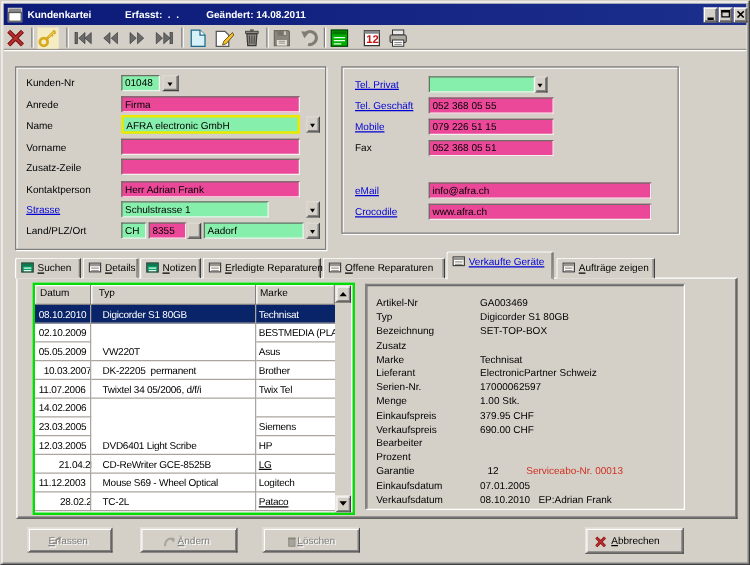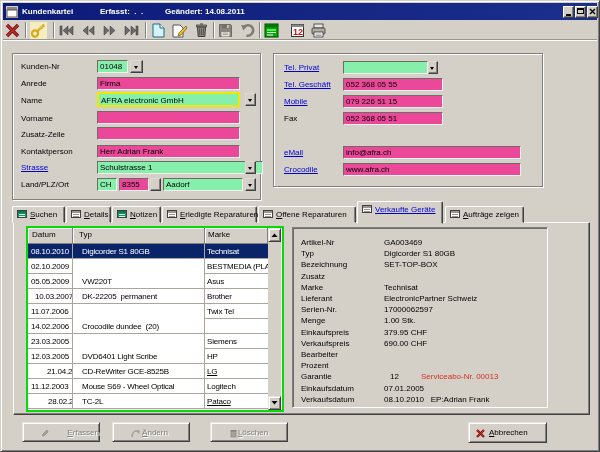--- a/index.html
+++ b/index.html
@@ -192,21 +192,21 @@
 <div class="dbtn" style="left:245px;top:93px;width:11px">
     <i style="left:2px"></i>
   </div>
 <span class="lbl" style="left:21px;top:114px">Vorname</span>
 <div class="sunk" style="left:97px;top:111px;width:143px"></div>
 <span class="lbl" style="left:21px;top:130px">Zusatz-Zeile</span>
 <div class="sunk" style="left:97px;top:127px;width:143px"></div>
 <span class="lbl" style="left:21px;top:147px">Kontaktperson</span>
 <div class="sunk" style="left:97px;top:145px;width:143px">Herr Adrian Frank</div>
 <span class="lbl link" style="left:21px;top:163px">Strasse</span>
-<div class="sunk white" style="left:97px;top:161px;width:166px">Schulstrasse 1</div>
+<div class="sunk white" style="left:97px;top:161px;width:118px">Schulstrasse 1</div>
 <div class="dbtn" style="left:245px;top:161px;width:11px">
     <i style="left:2px"></i>
   </div>
 <span class="lbl" style="left:21px;top:180px">Land/PLZ/Ort</span>
 <div class="sunk white" style="left:97px;top:178px;width:20px">CH</div>
 <div class="sunk" style="left:119px;top:178px;width:30px">8355</div>
 <div class="dbtn" style="left:150px;top:178px;width:11px"></div>
 <div class="sunk white" style="left:163px;top:178px;width:80px">Aadorf</div>
 <div class="dbtn" style="left:245px;top:178px;width:11px">
     <i style="left:2px"></i>
@@ -249,23 +249,23 @@
     <div class="cell" style="left:177px;top:16px;width:63px;height:15px;border-bottom:1px solid #aaa69e;padding-left:2px;color:#fff">Technisat</div>
     <div class="cell" style="left:0px;top:31px;width:45px;height:15px;border-bottom:1px solid #aaa69e;padding-left:3px;">02.10.2009</div>
     <div class="cell" style="left:177px;top:31px;width:63px;height:15px;border-bottom:1px solid #aaa69e;padding-left:2px;">BESTMEDIA (PLAT</div>
     <div class="cell" style="left:0px;top:46px;width:45px;height:15px;border-bottom:1px solid #aaa69e;padding-left:3px;">05.05.2009</div>
     <div class="cell" style="left:45px;top:46px;width:132px;height:15px;border-bottom:1px solid #aaa69e;padding-left:9px;">VW220T</div>
     <div class="cell" style="left:177px;top:46px;width:63px;height:15px;border-bottom:1px solid #aaa69e;padding-left:2px;">Asus</div>
     <div class="cell" style="left:0px;top:61px;width:45px;height:15px;border-bottom:1px solid #aaa69e;padding-left:7px;">10.03.2007</div>
     <div class="cell" style="left:45px;top:61px;width:132px;height:15px;border-bottom:1px solid #aaa69e;padding-left:9px;">DK-22205&nbsp; permanent</div>
     <div class="cell" style="left:177px;top:61px;width:63px;height:15px;border-bottom:1px solid #aaa69e;padding-left:2px;">Brother</div>
     <div class="cell" style="left:0px;top:76px;width:45px;height:15px;border-bottom:1px solid #aaa69e;padding-left:3px;">11.07.2006</div>
+    <div class="cell" style="left:45px;top:76px;width:132px;height:15px;border-bottom:1px solid #aaa69e;padding-left:9px;">Twixtel 34 05/2006, d/f/i</div>
     <div class="cell" style="left:177px;top:76px;width:63px;height:15px;border-bottom:1px solid #aaa69e;padding-left:2px;">Twix Tel</div>
     <div class="cell" style="left:0px;top:91px;width:45px;height:15px;border-bottom:1px solid #aaa69e;padding-left:3px;">14.02.2006</div>
-    <div class="cell" style="left:45px;top:91px;width:132px;height:15px;border-bottom:1px solid #aaa69e;padding-left:9px;">Crocodile dundee&nbsp; (20)</div>
     <div class="cell" style="left:177px;top:91px;width:63px;height:15px;border-bottom:1px solid #aaa69e;padding-left:2px;"></div>
     <div class="cell" style="left:0px;top:106px;width:45px;height:15px;border-bottom:1px solid #aaa69e;padding-left:3px;">23.03.2005</div>
     <div class="cell" style="left:177px;top:106px;width:63px;height:15px;border-bottom:1px solid #aaa69e;padding-left:2px;">Siemens</div>
     <div class="cell" style="left:0px;top:121px;width:45px;height:15px;border-bottom:1px solid #aaa69e;padding-left:3px;">12.03.2005</div>
     <div class="cell" style="left:45px;top:121px;width:132px;height:15px;border-bottom:1px solid #aaa69e;padding-left:9px;">DVD6401 Light Scribe</div>
     <div class="cell" style="left:177px;top:121px;width:63px;height:15px;border-bottom:1px solid #aaa69e;padding-left:2px;">HP</div>
     <div class="cell" style="left:0px;top:136px;width:45px;height:15px;border-bottom:1px solid #aaa69e;padding-left:19px;">21.04.2004</div>
     <div class="cell" style="left:45px;top:136px;width:132px;height:15px;border-bottom:1px solid #aaa69e;padding-left:9px;">CD-ReWriter GCE-8525B</div>
     <div class="cell" style="left:177px;top:136px;width:63px;height:15px;border-bottom:1px solid #aaa69e;padding-left:2px;text-decoration:underline;">LG</div>
     <div class="cell" style="left:0px;top:151px;width:45px;height:15px;border-bottom:1px solid #aaa69e;padding-left:3px;">11.12.2003</div>
@@ -317,21 +317,21 @@
     <span class="dl" style="left:384px;top:361.1999999999999px"></span>
     <span class="dl" style="left:301px;top:372.39999999999986px">Garantie</span>
     <span class="dl" style="left:390px;top:372.39999999999986px">12</span>
     <span class="dl" style="left:421px;top:372.39999999999986px;color:#d03020">Serviceabo-Nr. 00013</span>
     <span class="dl" style="left:301px;top:383.59999999999985px">Einkaufsdatum</span>
     <span class="dl" style="left:384px;top:383.59999999999985px">07.01.2005</span>
     <span class="dl" style="left:301px;top:394.79999999999984px">Verkaufsdatum</span>
     <span class="dl" style="left:384px;top:394.79999999999984px">08.10.2010&nbsp;&nbsp;&nbsp;EP:Adrian Frank</span>
   </div>
 
-<div class="btn dis" style="left:22px;top:422px;width:78px;height:20px;padding:5px 0 0 0;text-align:right">
+<div class="btn dis" style="left:22px;top:422px;width:68px;height:20px;padding:5px 11px 0 0;text-align:center">
  <svg width="9" height="9" style="position:absolute;left:17px;top:6px">
       <path d="M7 1 L3 5 L2.5 7 L4.5 6.5 L8 3 Z" fill="#a8a49c" stroke="#8a867e" stroke-width=".7"></path>
     </svg>
  <span style="margin-left:8px"><span class="u">E</span>rfassen</span></div>
 <div class="btn dis" style="left:112px;top:422px;width:78px;height:20px;padding:5px 0 0 0;text-align:center">
  <svg width="9" height="9" style="position:absolute;left:18px;top:6px">
       <path d="M1 8 C1 3 4 1 8 2" fill="none" stroke="#a8a49c" stroke-width="1.6"></path>
       <path d="M5 2 L9 2 L8 5 Z" fill="#a8a49c"></path>
     </svg>
  <span style="margin-left:8px"><span class="u">Ä</span>ndern</span></div>

